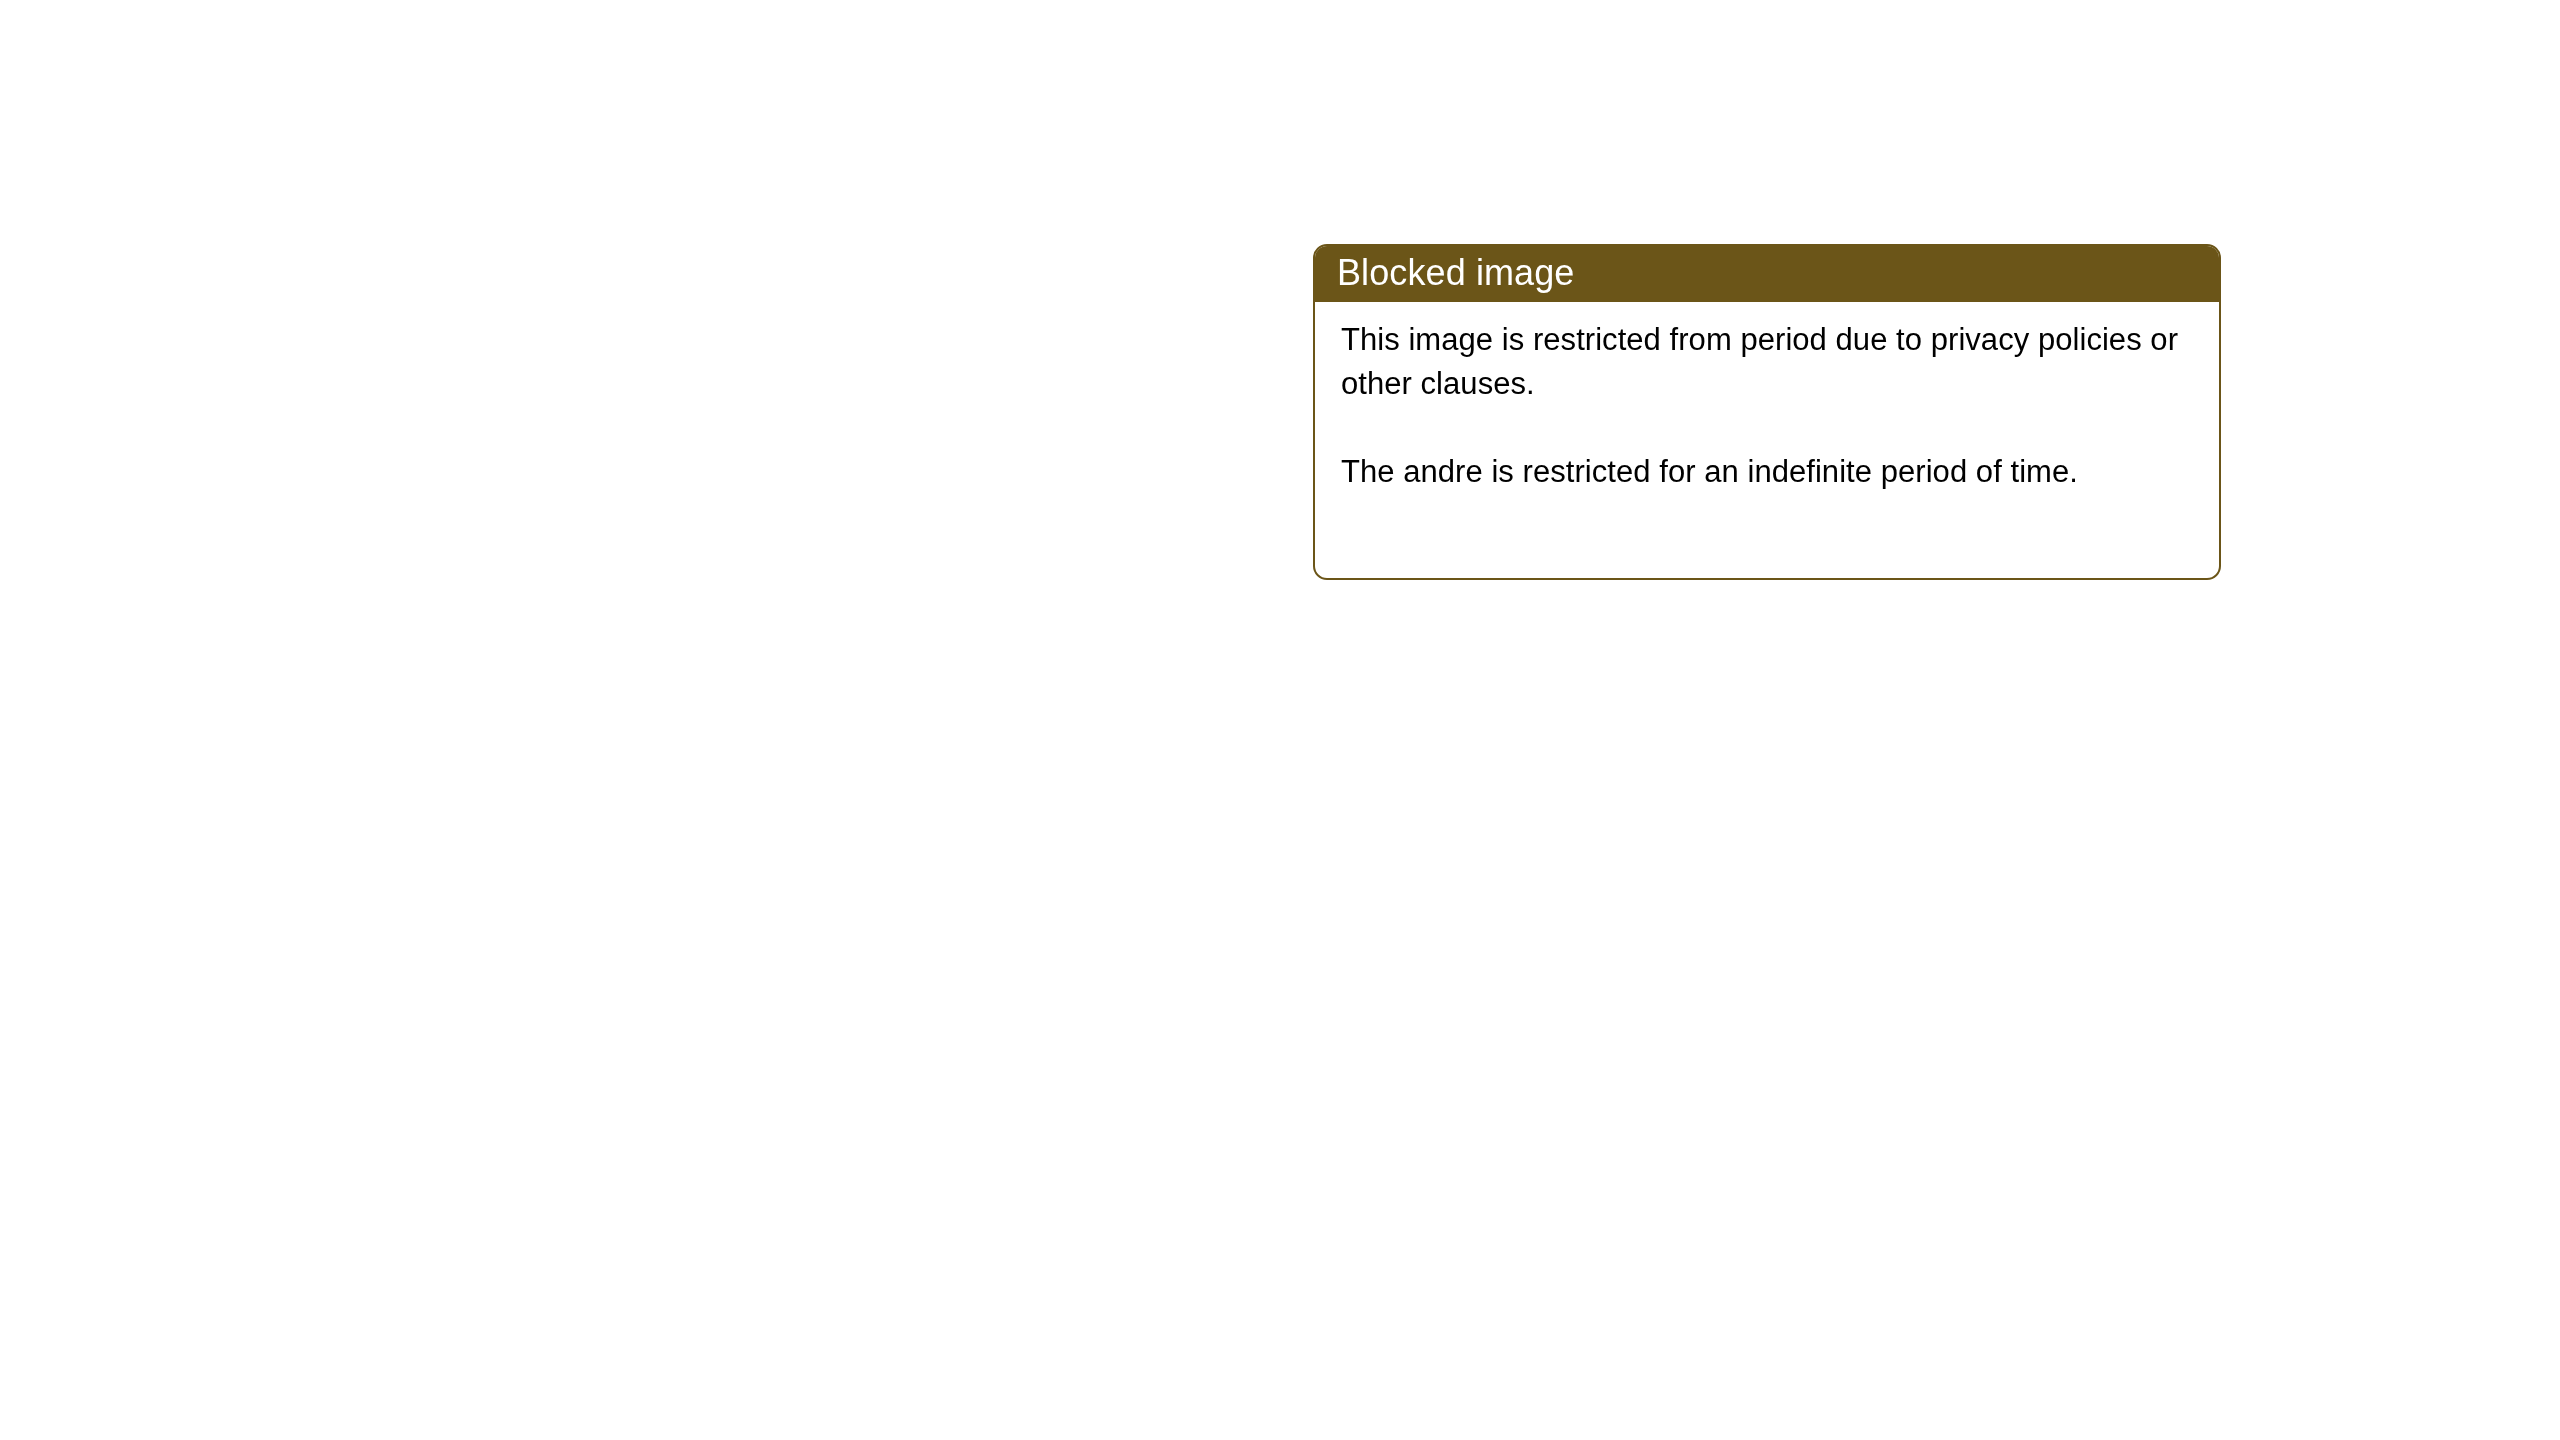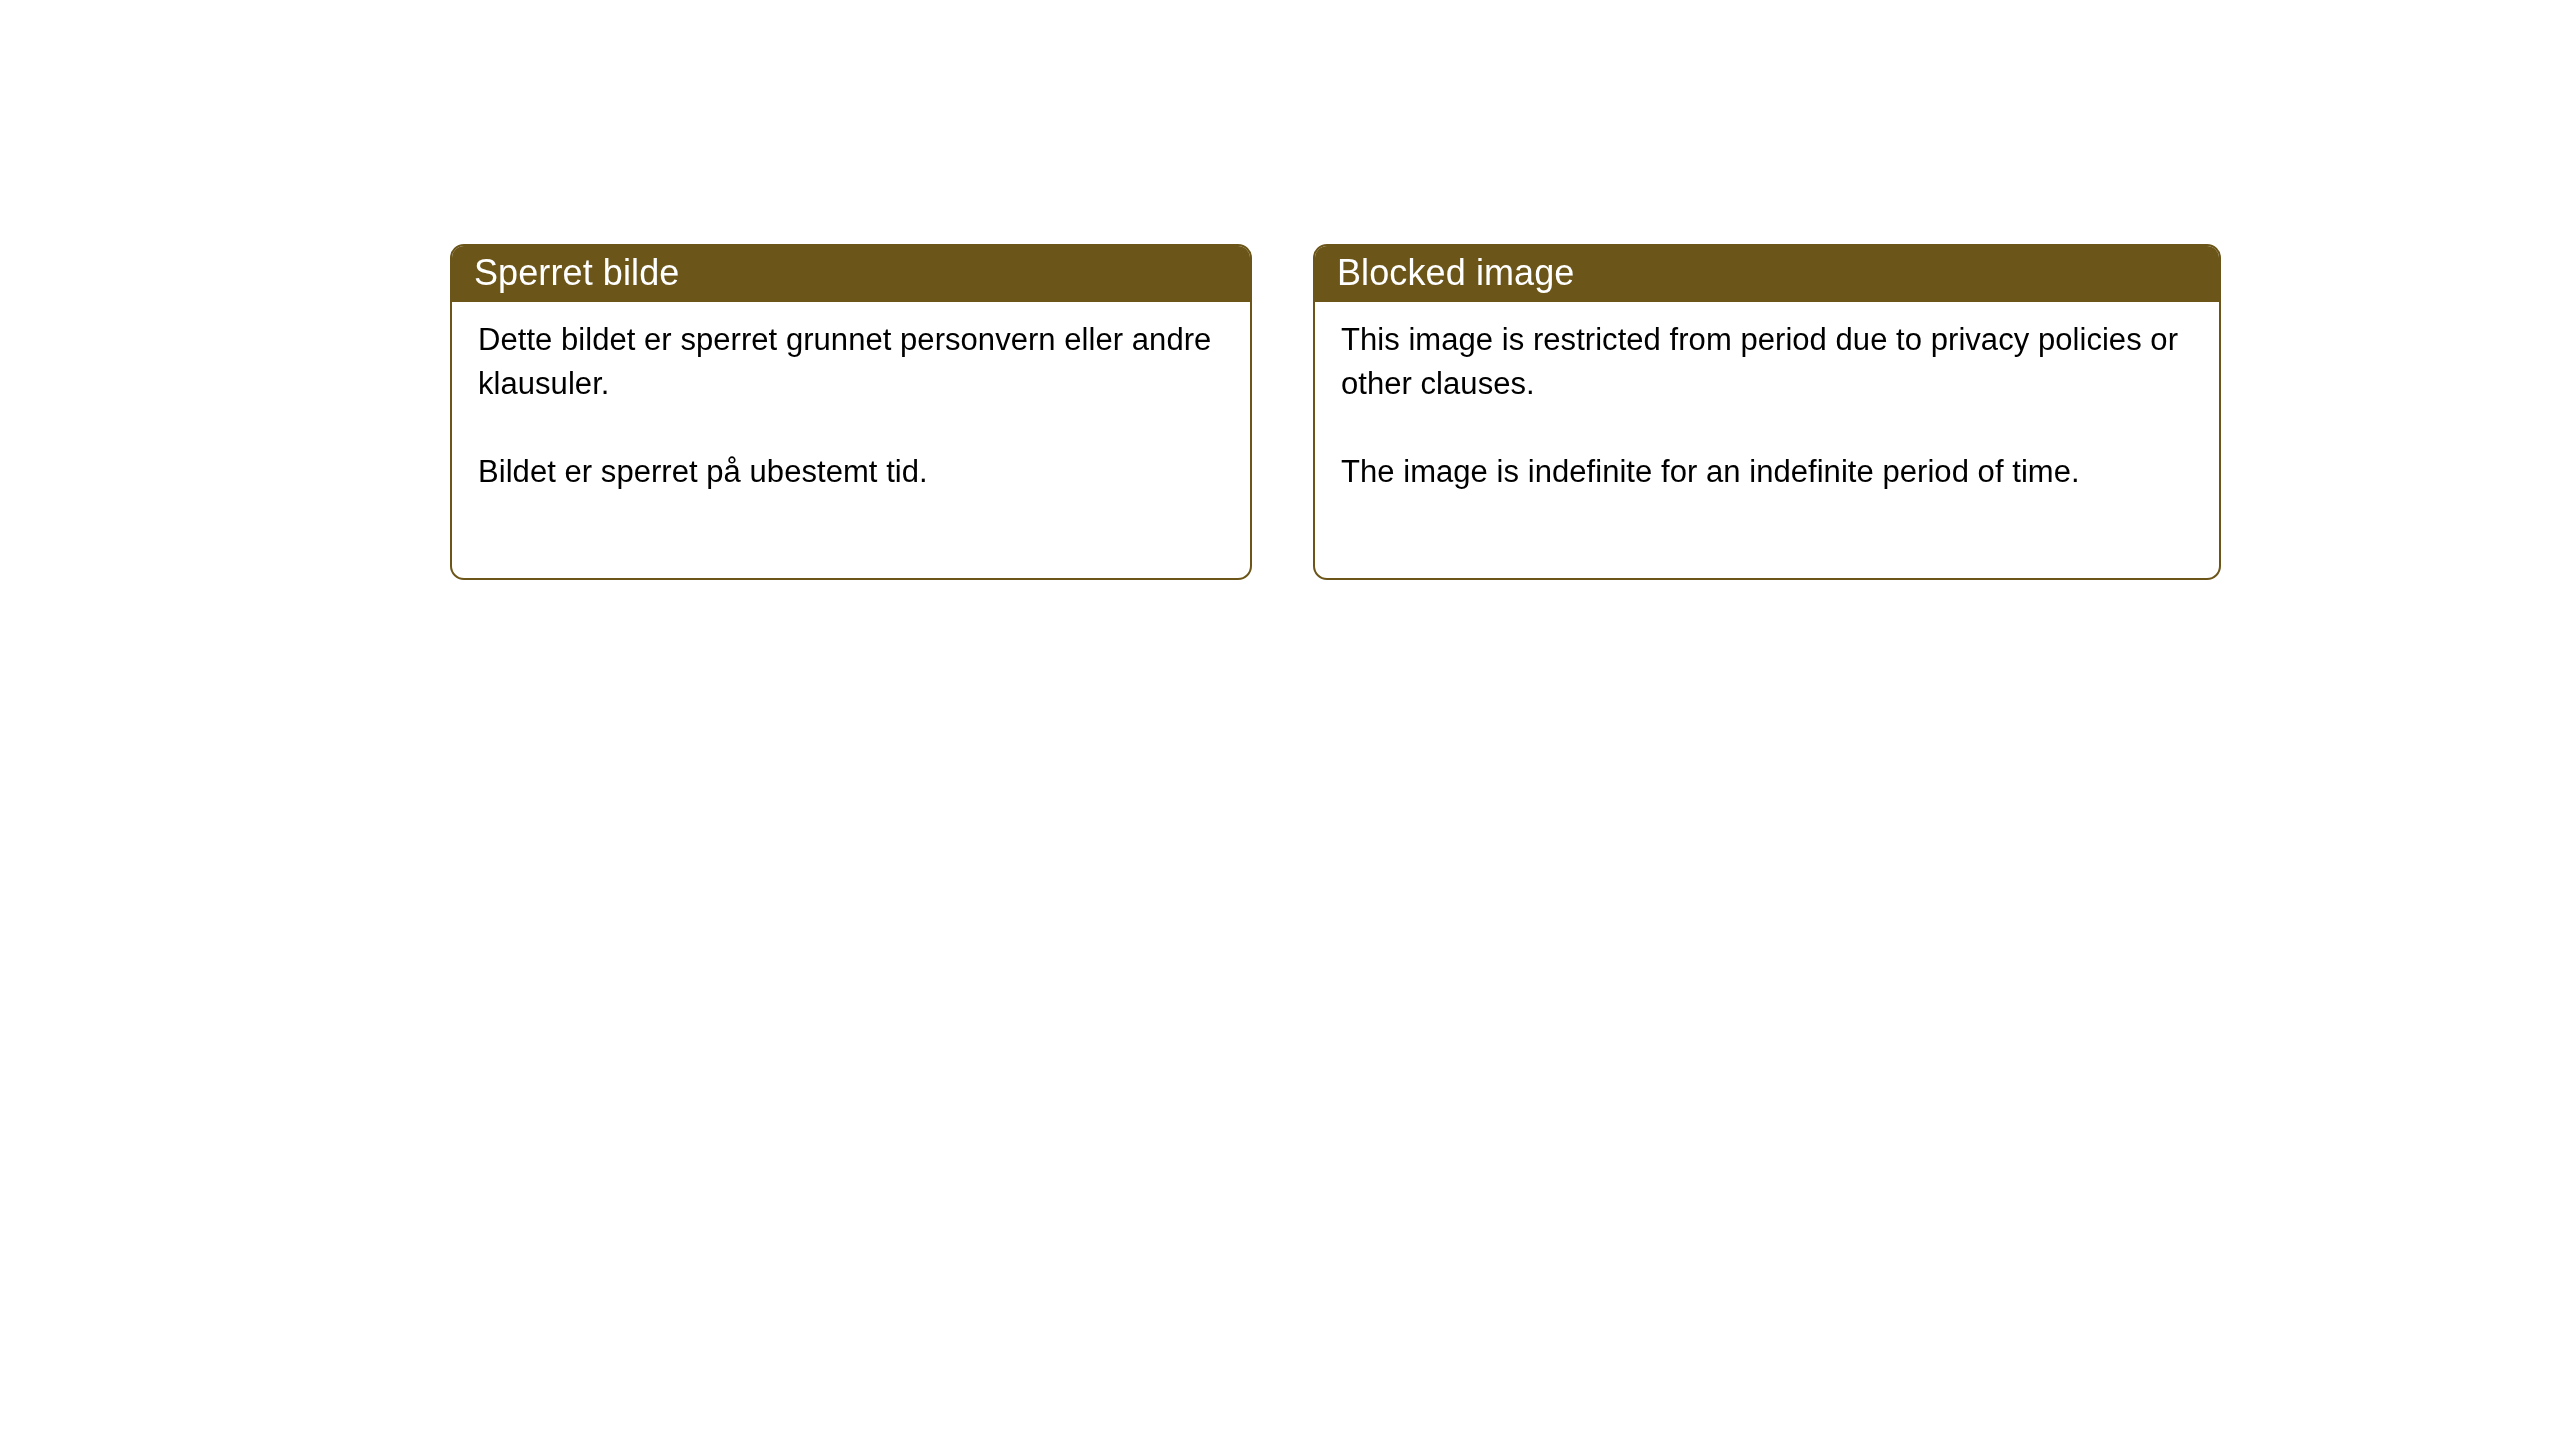--- a/index.html
+++ b/index.html
@@ -70,33 +70,24 @@
 
   .card-paragraph + .card-paragraph {
     margin-top: 44px;
   }
 </style>
 </head>
 <body>
 
 <div class="page">
 
-  <section class="card card-no">
-    <div class="card-header">
-      <h2 class="card-title">Sperret bilde</h2>
-    </div>
-    <div class="card-body">
-      <p class="card-paragraph">Dette bildet er sperret grunnet personvern eller andre klausuler.</p>
-      <p class="card-paragraph">Bildet er sperret på ubestemt tid.</p>
-    </div>
-  </section>
 
   <section class="card card-en">
     <div class="card-header">
       <h2 class="card-title">Blocked image</h2>
     </div>
     <div class="card-body">
       <p class="card-paragraph">This image is restricted from period due to privacy policies or other clauses.</p>
-      <p class="card-paragraph">The image is indefinite for an indefinite period of time.</p>
+      <p class="card-paragraph">The andre is restricted for an indefinite period of time.</p>
     </div>
   </section>
 
 </div>
 
 </body></html>

